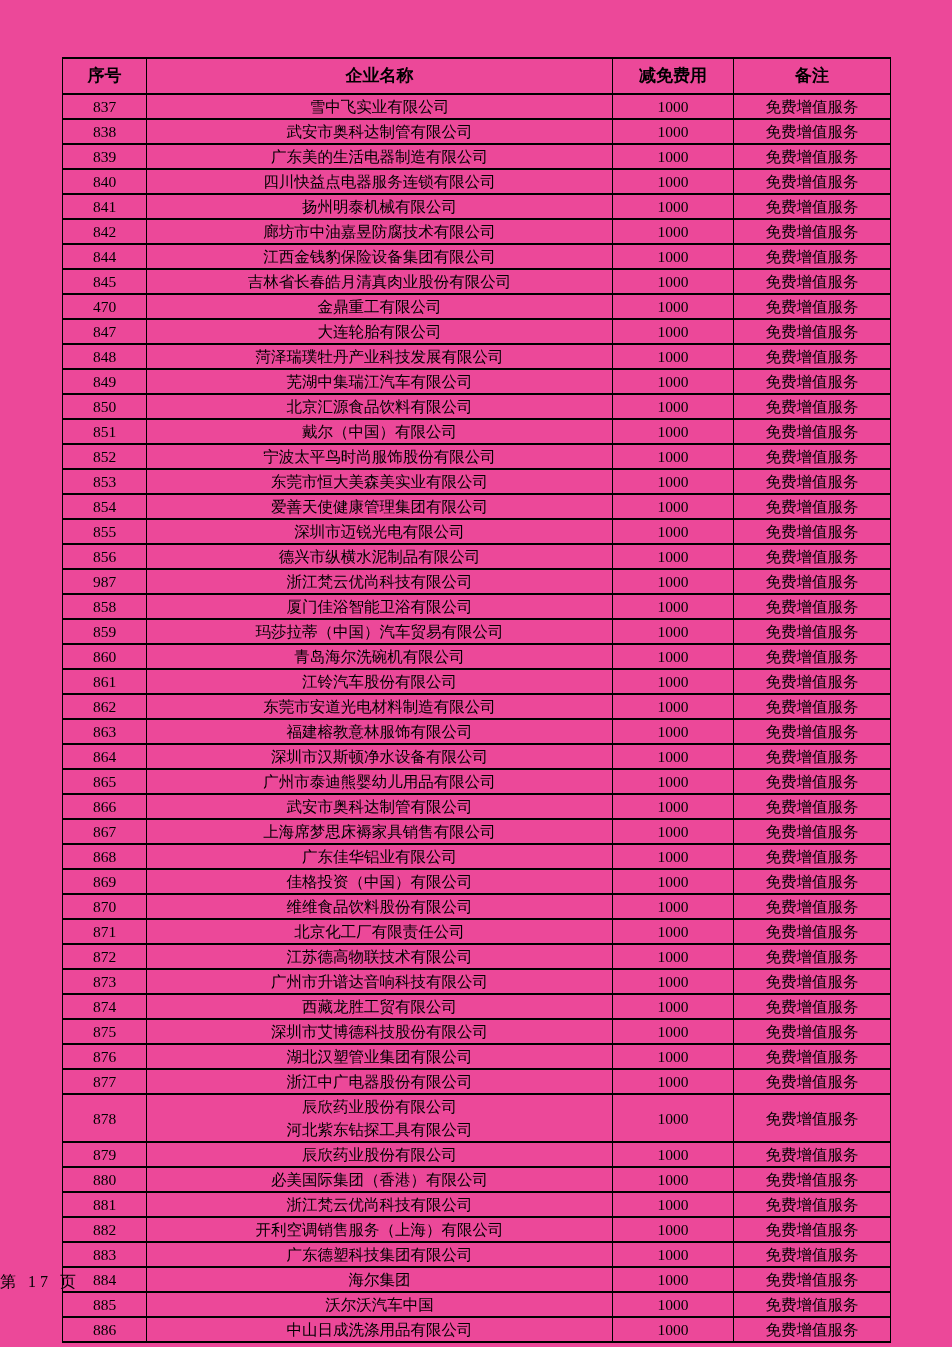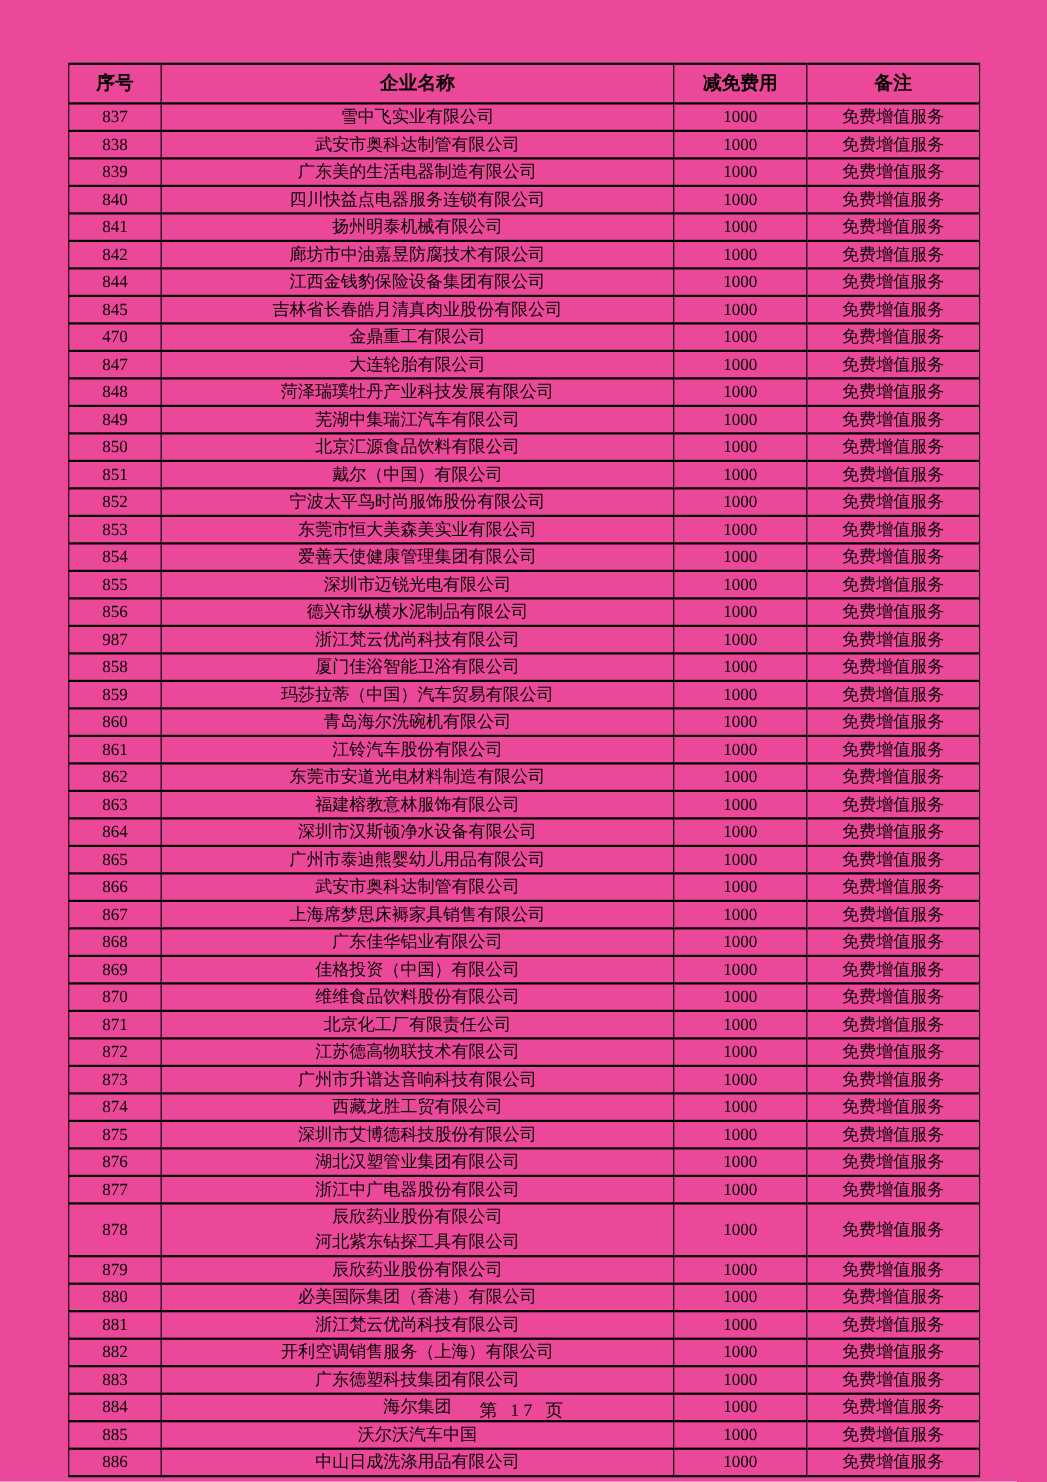--- a/index.html
+++ b/index.html
@@ -56,21 +56,21 @@
   td.cell-name {
     text-align: center;
     padding-left: 6px;
     white-space: pre-line;
   }
   .footer {
     position: absolute;
     left: 0;
     top: 1272px;
     width: 952px;
-    text-align: center;
+    text-align: left;
     font-size: 16px;
     letter-spacing: 4px;
   }
 </style>
 </head>
 <body>
 
 <div class="page">
 
   <table class="roster">

